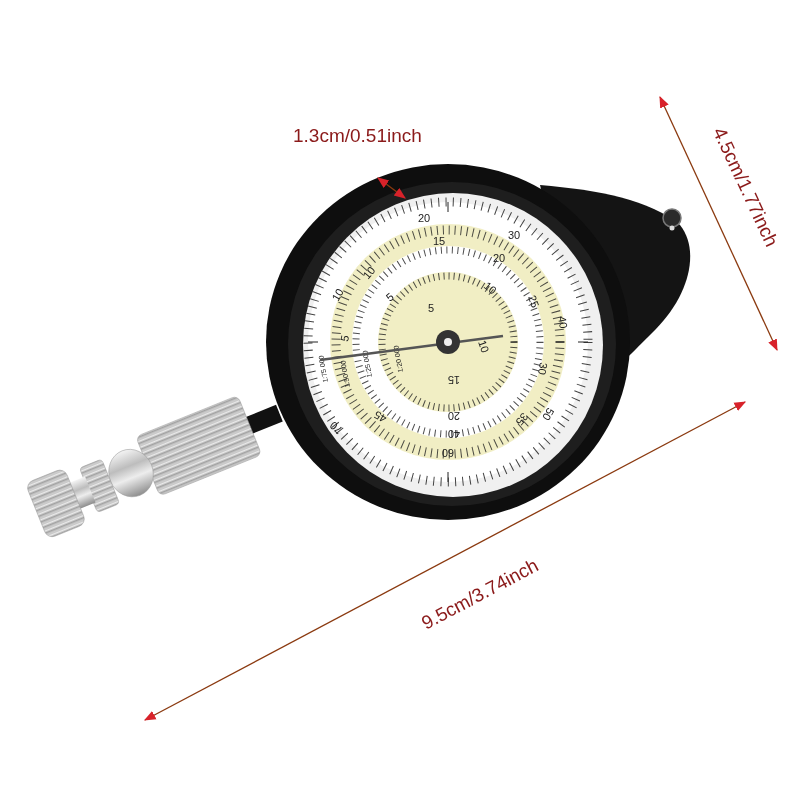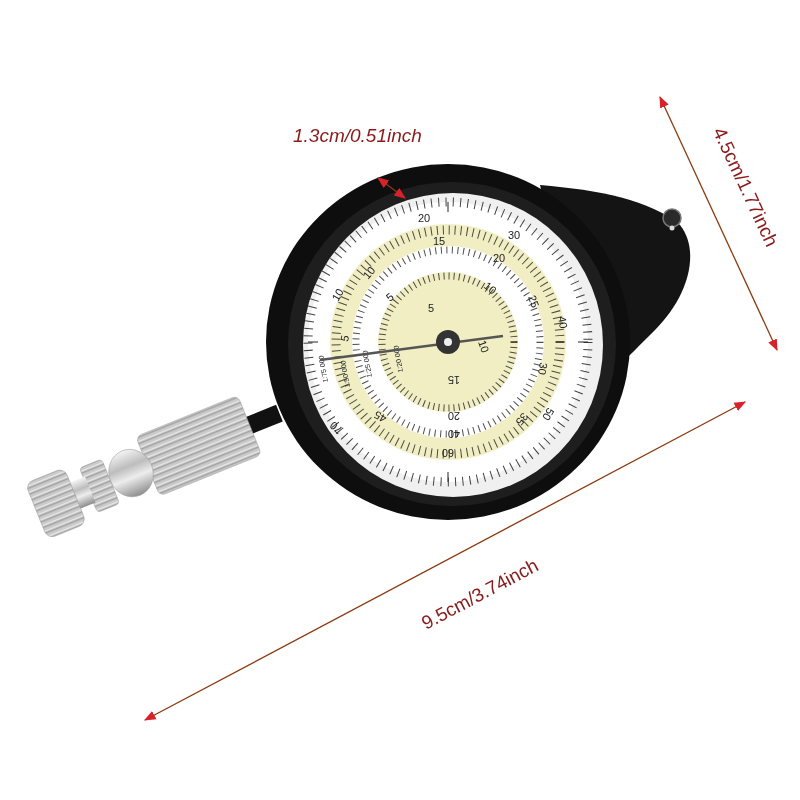--- a/index.html
+++ b/index.html
@@ -96,15 +96,15 @@
     <line x1="-128" y1="18" x2="55" y2="-6" stroke="#555" stroke-width="2.5"></line>
     <circle r="12" fill="#333"></circle>
     <circle r="4" fill="#eee"></circle>
   </g>
 
   <line x1="378" y1="178" x2="405" y2="198" stroke="#8b3a10" stroke-width="1.3" marker-start="url(#arrowHead)" marker-end="url(#arrowHead)"></line>
   <line x1="660" y1="97" x2="777" y2="350" stroke="#8b3a10" stroke-width="1.3" marker-start="url(#arrowHead)" marker-end="url(#arrowHead)"></line>
   <line x1="145" y1="720" x2="745" y2="402" stroke="#8b3a10" stroke-width="1.3" marker-start="url(#arrowHead)" marker-end="url(#arrowHead)"></line>
 </svg>
 
-<div class="dim-label" style="left:293px; top:125px;font-style:italic;">1.3cm/0.51inch</div>
+<div class="dim-label" style="left:293px; top:125px;">1.3cm/0.51inch</div>
 <div class="dim-label" style="left:728px; top:124px; transform: rotate(65deg);">4.5cm/1.77inch</div>
 <div class="dim-label" style="left:418px; top:615px; transform: rotate(-28deg);">9.5cm/3.74inch</div>
 
 </body></html>

